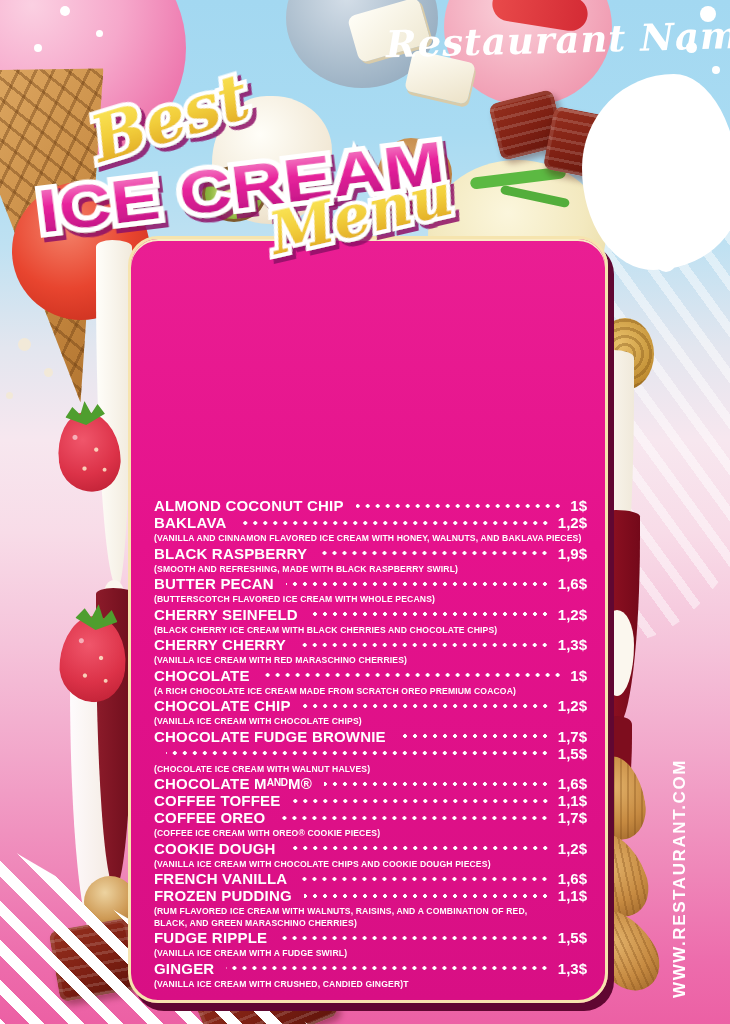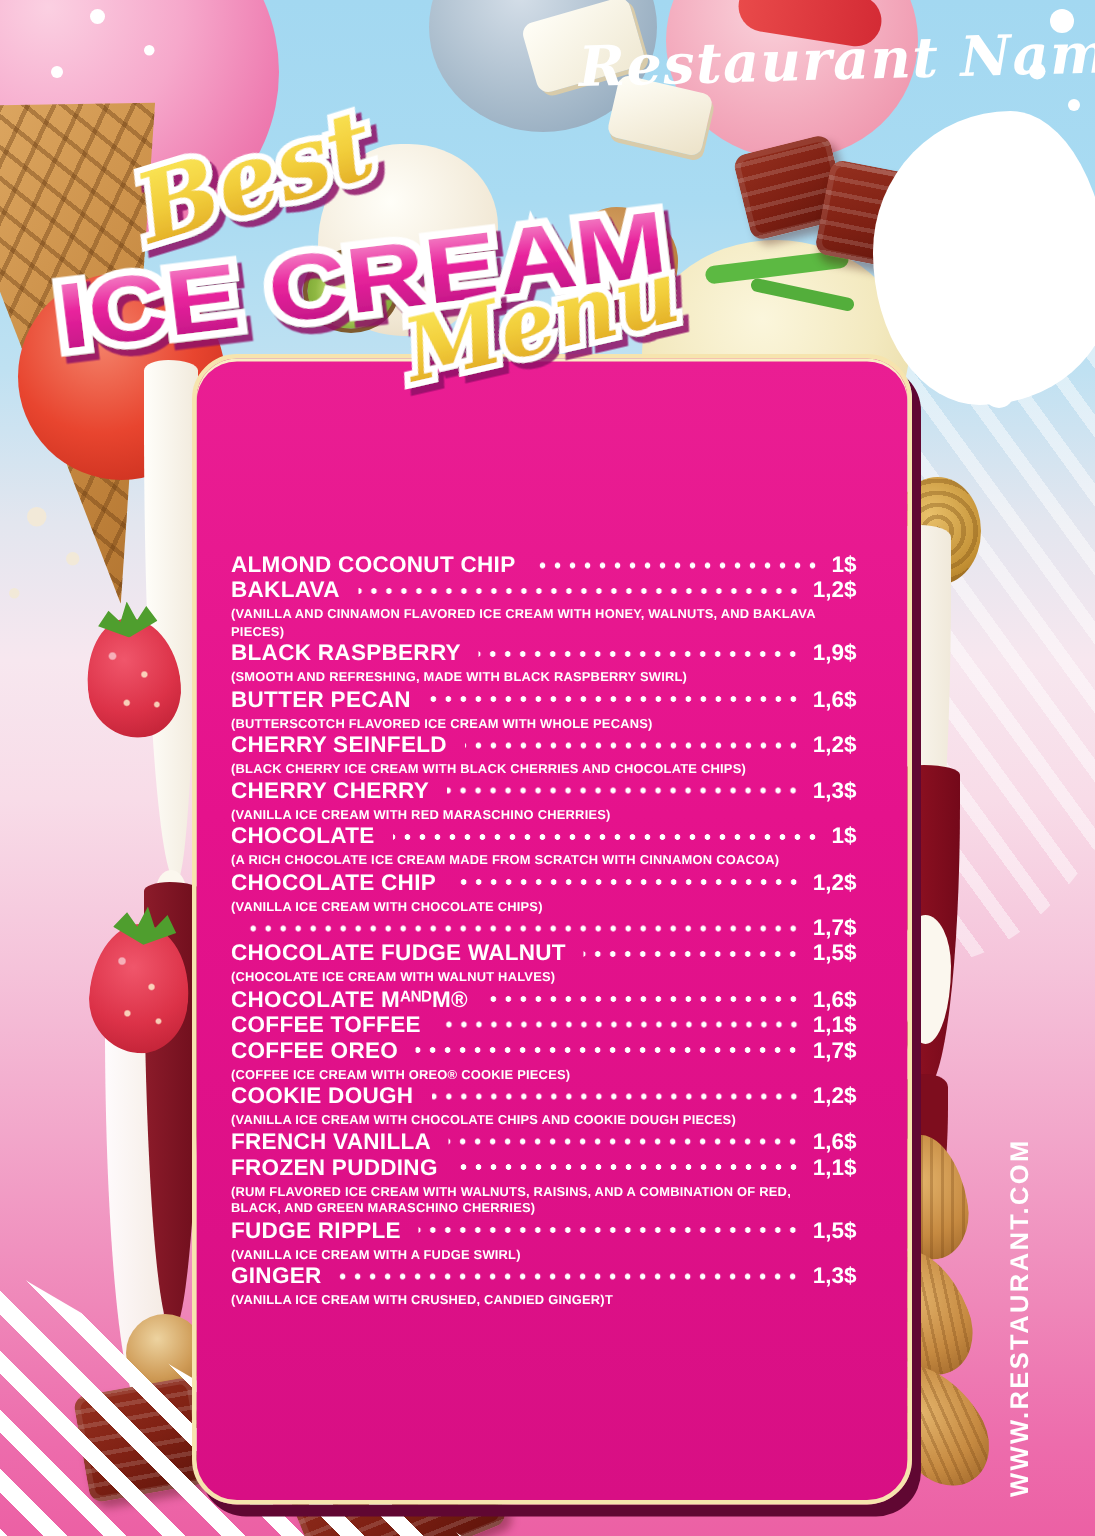--- a/index.html
+++ b/index.html
@@ -129,22 +129,22 @@
   .website{right:34px;bottom:26px;height:276px;width:26px;color:#fff;font-weight:bold;
     font-size:17px;letter-spacing:1.6px;writing-mode:vertical-rl;transform:rotate(180deg);
     white-space:nowrap;z-index:4;}
 
   
   .card{left:128px;top:236px;width:480px;height:767px;z-index:5;
     background:linear-gradient(180deg,#EA1E93 0%,#E5128C 40%,#D80F84 100%);
     border:3px solid #F6E4AE;border-radius:30px;
     box-shadow:6px 8px 0 #600732, 0 2px 0 #F9EDC4 inset;}
   .card-inner{position:absolute;left:0;top:0;right:0;bottom:0;
-    display:flex;flex-direction:column;justify-content:center;
-    padding:12px 34px 10px 23px;}
+    display:flex;flex-direction:column;justify-content:flex-end;
+    padding:12px 18px 10px 23px;}
   .item{position:relative;}
   .irow{position:relative;display:flex;align-items:center;}
   .iname{position:relative;color:#fff;font-weight:bold;font-size:15px;letter-spacing:.2px;white-space:nowrap;}
   .leader{position:relative;flex:1;height:12px;margin:0 8px 0 12px;
     background-image:radial-gradient(circle,#fff 1.7px,rgba(255,255,255,0) 2.1px);
     background-size:10px 12px;background-repeat:repeat-x;background-position:right center;}
   .iprice{position:relative;color:#fff;font-weight:bold;font-size:15px;white-space:nowrap;}
   .idesc{position:relative;color:#fff;font-weight:bold;font-size:8.6px;line-height:11.5px;
     letter-spacing:.15px;margin-top:2px;white-space:pre-line;}
 </style>
@@ -279,42 +279,42 @@
     </div>
     <div class="idesc">(VANILLA ICE CREAM WITH RED MARASCHINO CHERRIES)</div>
   </div>
 
   <div class="item">
     <div class="irow">
       <span class="iname">CHOCOLATE</span>
       <span class="leader"></span>
       <span class="iprice">1$</span>
     </div>
-    <div class="idesc">(A RICH CHOCOLATE ICE CREAM MADE FROM SCRATCH WITH CINNAMON COACOA)</div>
+    <div class="idesc">(A RICH CHOCOLATE ICE CREAM MADE FROM SCRATCH OREO PREMIUM COACOA)</div>
   </div>
 
   <div class="item">
     <div class="irow">
       <span class="iname">CHOCOLATE CHIP</span>
       <span class="leader"></span>
       <span class="iprice">1,2$</span>
     </div>
     <div class="idesc">(VANILLA ICE CREAM WITH CHOCOLATE CHIPS)</div>
   </div>
 
   <div class="item">
     <div class="irow">
+      <span class="iname">CHOCOLATE FUDGE BROWNIE</span>
       <span class="leader"></span>
       <span class="iprice">1,7$</span>
     </div>
   </div>
 
   <div class="item">
     <div class="irow">
-      <span class="iname">CHOCOLATE FUDGE WALNUT</span>
       <span class="leader"></span>
       <span class="iprice">1,5$</span>
     </div>
     <div class="idesc">(CHOCOLATE ICE CREAM WITH WALNUT HALVES)</div>
   </div>
 
   <div class="item">
     <div class="irow">
       <span class="iname">CHOCOLATE MᴬᴺᴰM®</span>
       <span class="leader"></span>

